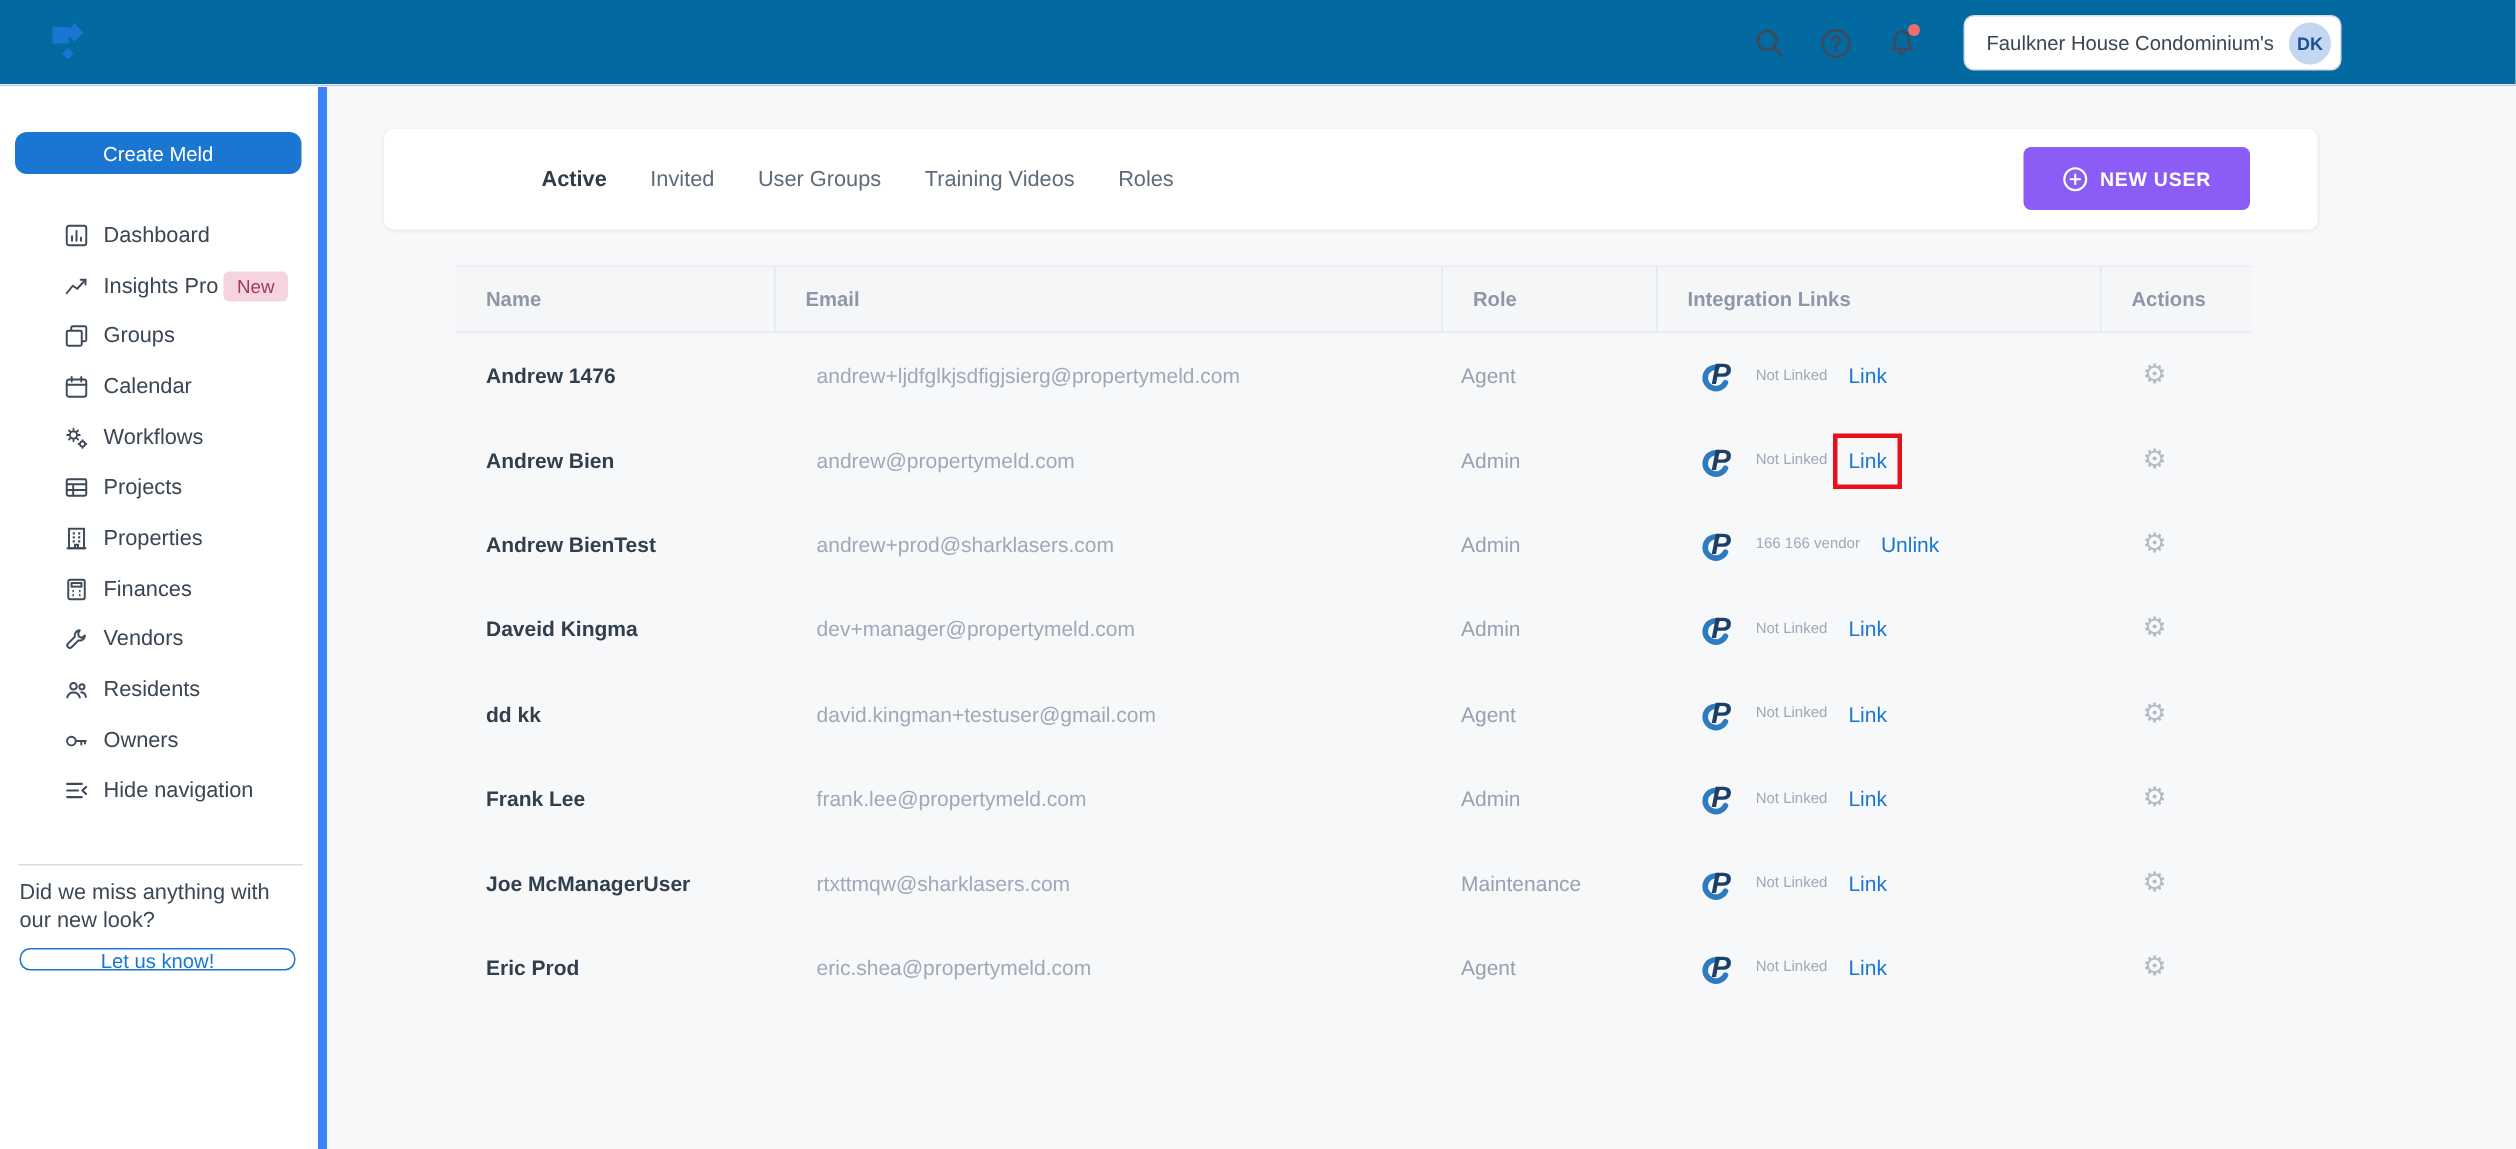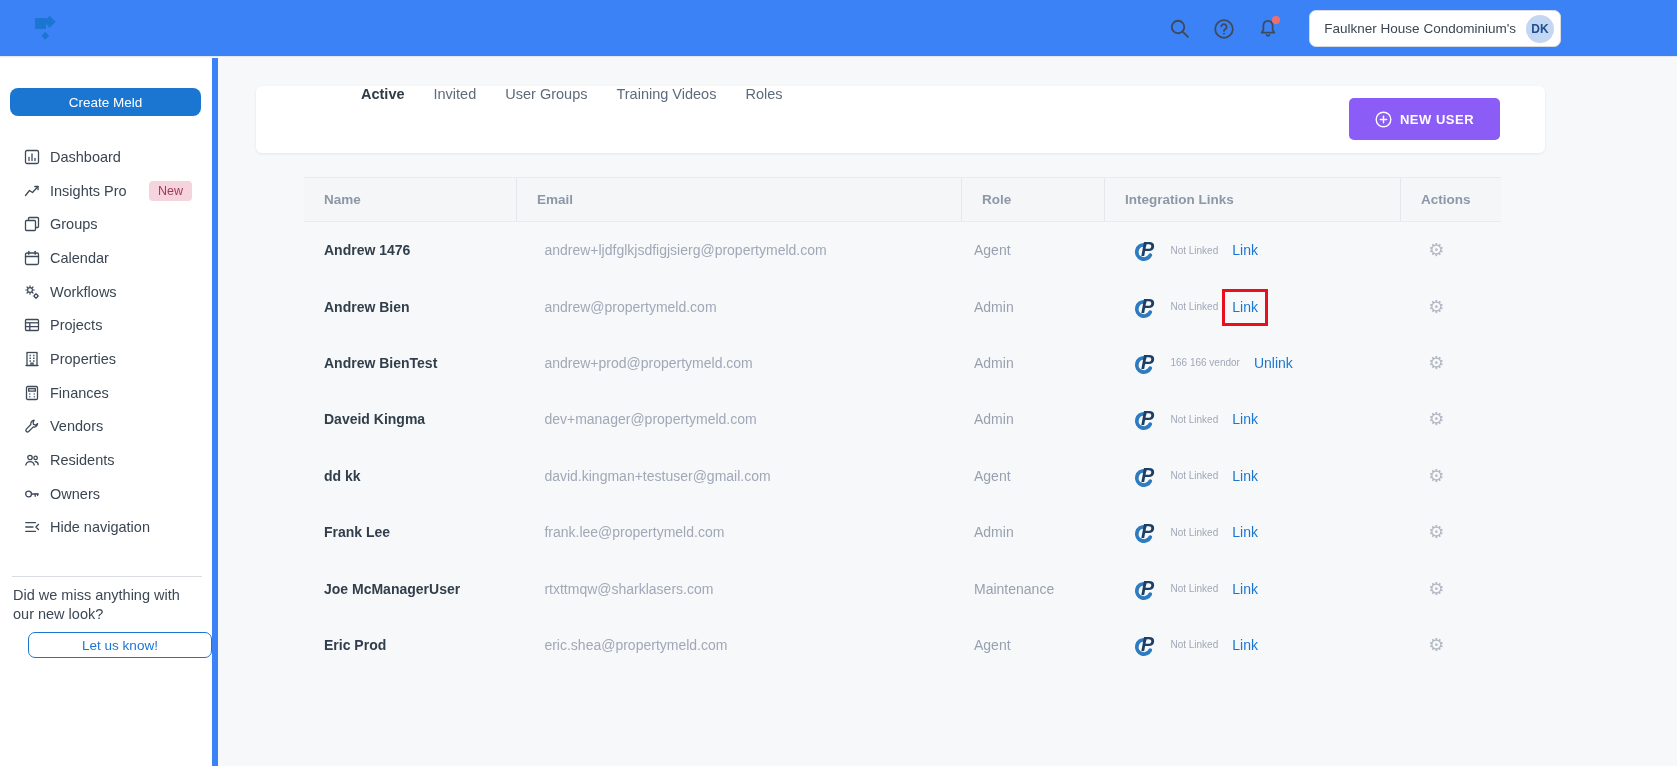--- a/index.html
+++ b/index.html
@@ -1,21 +1,21 @@
 <!DOCTYPE html>
 <html><head>
 <meta charset="utf-8">
 <style>
   * { margin:0; padding:0; box-sizing:border-box; }
   html,body { width:1677px; height:766px; overflow:hidden;
     font-family:"Liberation Sans", sans-serif; background:#f7f8f9; color:#39455299; }
 
   
   .topbar { position:absolute; top:0; left:0; width:1677px; height:57px;
-    background:#3b82f6; border-bottom:1px solid #e6e8eb; z-index:5; }
+    background:#0369a1; border-bottom:1px solid #e6e8eb; z-index:5; }
   .logo { position:absolute; left:33px; top:14px; width:30px; height:30px; }
   .topbar-right { position:absolute; right:116px; top:0; height:57px;
     display:flex; align-items:center; gap:22px; }
   .tb-icon { width:22px; height:22px; color:#3e4a59; position:relative; cursor:pointer; }
   .bell-dot { position:absolute; top:-2px; right:-1px; width:8px; height:8px;
     border-radius:50%; background:#ef6d6d; }
   .account-box { display:flex; align-items:center; gap:10px; height:37px;
     border:1px solid #d8dce2; border-radius:7px; padding:0 6px 0 14px;
     background:#fff; cursor:pointer; margin-left:8px; }
   .account-name { font-size:13.5px; color:#3a4652; white-space:nowrap; }
@@ -23,42 +23,42 @@
     color:#1d4f91; font-weight:bold; font-size:12px; display:flex;
     align-items:center; justify-content:center; }
 
   
   .sidebar { position:absolute; top:58px; left:0; width:218px; height:708px;
     background:#fff; border-right:6px solid #3b82f6; }
   .create-meld { position:absolute; left:10px; top:30px; width:191px; height:28px;
     background:#1b76d2; color:#fff; font-size:13.5px; font-family:inherit;
     border:none; border-radius:8px; cursor:pointer; }
   .nav { position:absolute; top:82px; left:0; width:100%; }
-  .nav-item { height:33.7px; display:flex; align-items:center; padding-left:23px;
+  .nav-item { height:33.7px; display:flex; align-items:center; padding-left:42px;
     cursor:pointer; position:relative; }
   .nav-item .nicon { width:17px; height:17px; color:#3e4a59; margin-right:10px;
     flex:0 0 17px; display:flex; align-items:center; justify-content:center; }
   .nav-item .nlabel { font-size:14.5px; color:#3a4652; }
   .new-badge { position:absolute; right:20px; top:50%; transform:translateY(-50%);
     background:#f5d4de; color:#a13a5e; font-size:12.5px; padding:3px 9px;
     border-radius:4px; }
   .side-divider { position:absolute; left:12px; top:518px; width:190px; height:1px;
     background:#d9dce1; }
   .feedback-text { position:absolute; left:13px; top:528px; width:190px;
     font-size:14.5px; color:#3c4854; line-height:19px; }
-  .letusknow { position:absolute; left:28px; top:574px; width:184px; height:26px;
+  .letusknow { position:absolute; left:13px; top:574px; width:184px; height:15px;
     background:#fff; border:1px solid #1b76d2; color:#1b76d2; font-size:13.5px;
     font-family:inherit; border-radius:7px; cursor:pointer; }
 
   
   .main { position:absolute; top:58px; left:219px; width:1458px; height:708px; }
   .tabs-card { position:absolute; left:37px; top:28px; width:1289px; height:67px;
     background:#fff; border-radius:6px; box-shadow:0 1px 3px rgba(20,30,40,.08); }
   .tabs { position:absolute; left:105px; top:0; height:67px; display:flex;
-    align-items:flex-start; gap:29px; }
+    align-items:center; gap:29px; }
   .tab { font-size:14.5px; color:#5d6b7a; cursor:pointer; white-space:nowrap; }
   .tab.active { color:#2f3b47; font-weight:bold; }
   .new-user-btn { position:absolute; right:45px; top:12px; width:151px; height:42px;
     background:#8b5cf6; border:none; border-radius:5px; color:#fff; cursor:pointer;
     font-family:inherit; font-size:13px; font-weight:bold; letter-spacing:.5px;
     display:flex; align-items:center; justify-content:center; gap:8px; }
 
   
   .table { position:absolute; left:85px; top:119px; width:1197px; }
   .thead { display:flex; height:45px; background:#f5f6f8;
@@ -341,21 +341,21 @@
     <div class="td c-act">
             <span class="gear">⚙</span>
           </div>
   </div>
 
   <div class="trow">
     <div class="td c-name">
             <span class="name">Andrew BienTest</span>
           </div>
     <div class="td c-email">
-            <span class="email">andrew+prod@propertymeld.com</span>
+            <span class="email">andrew+prod@sharklasers.com</span>
           </div>
     <div class="td c-role">
             <span class="role">Admin</span>
           </div>
     <div class="td c-integ">
       <svg class="integ-logo" viewBox="0 0 32 26">
         <path d="M 13.5 7.5 A 7.6 7.6 0 1 0 19.5 18.5" fill="none" stroke="#2e7bbf" stroke-width="4" stroke-linecap="round"></path>
         <text x="9.5" y="19.5" font-family="Liberation Sans, sans-serif" font-size="21" font-weight="bold" font-style="italic" fill="#1d3f66">P</text>
       </svg>
       <span class="integ-status">166 166 vendor</span>

